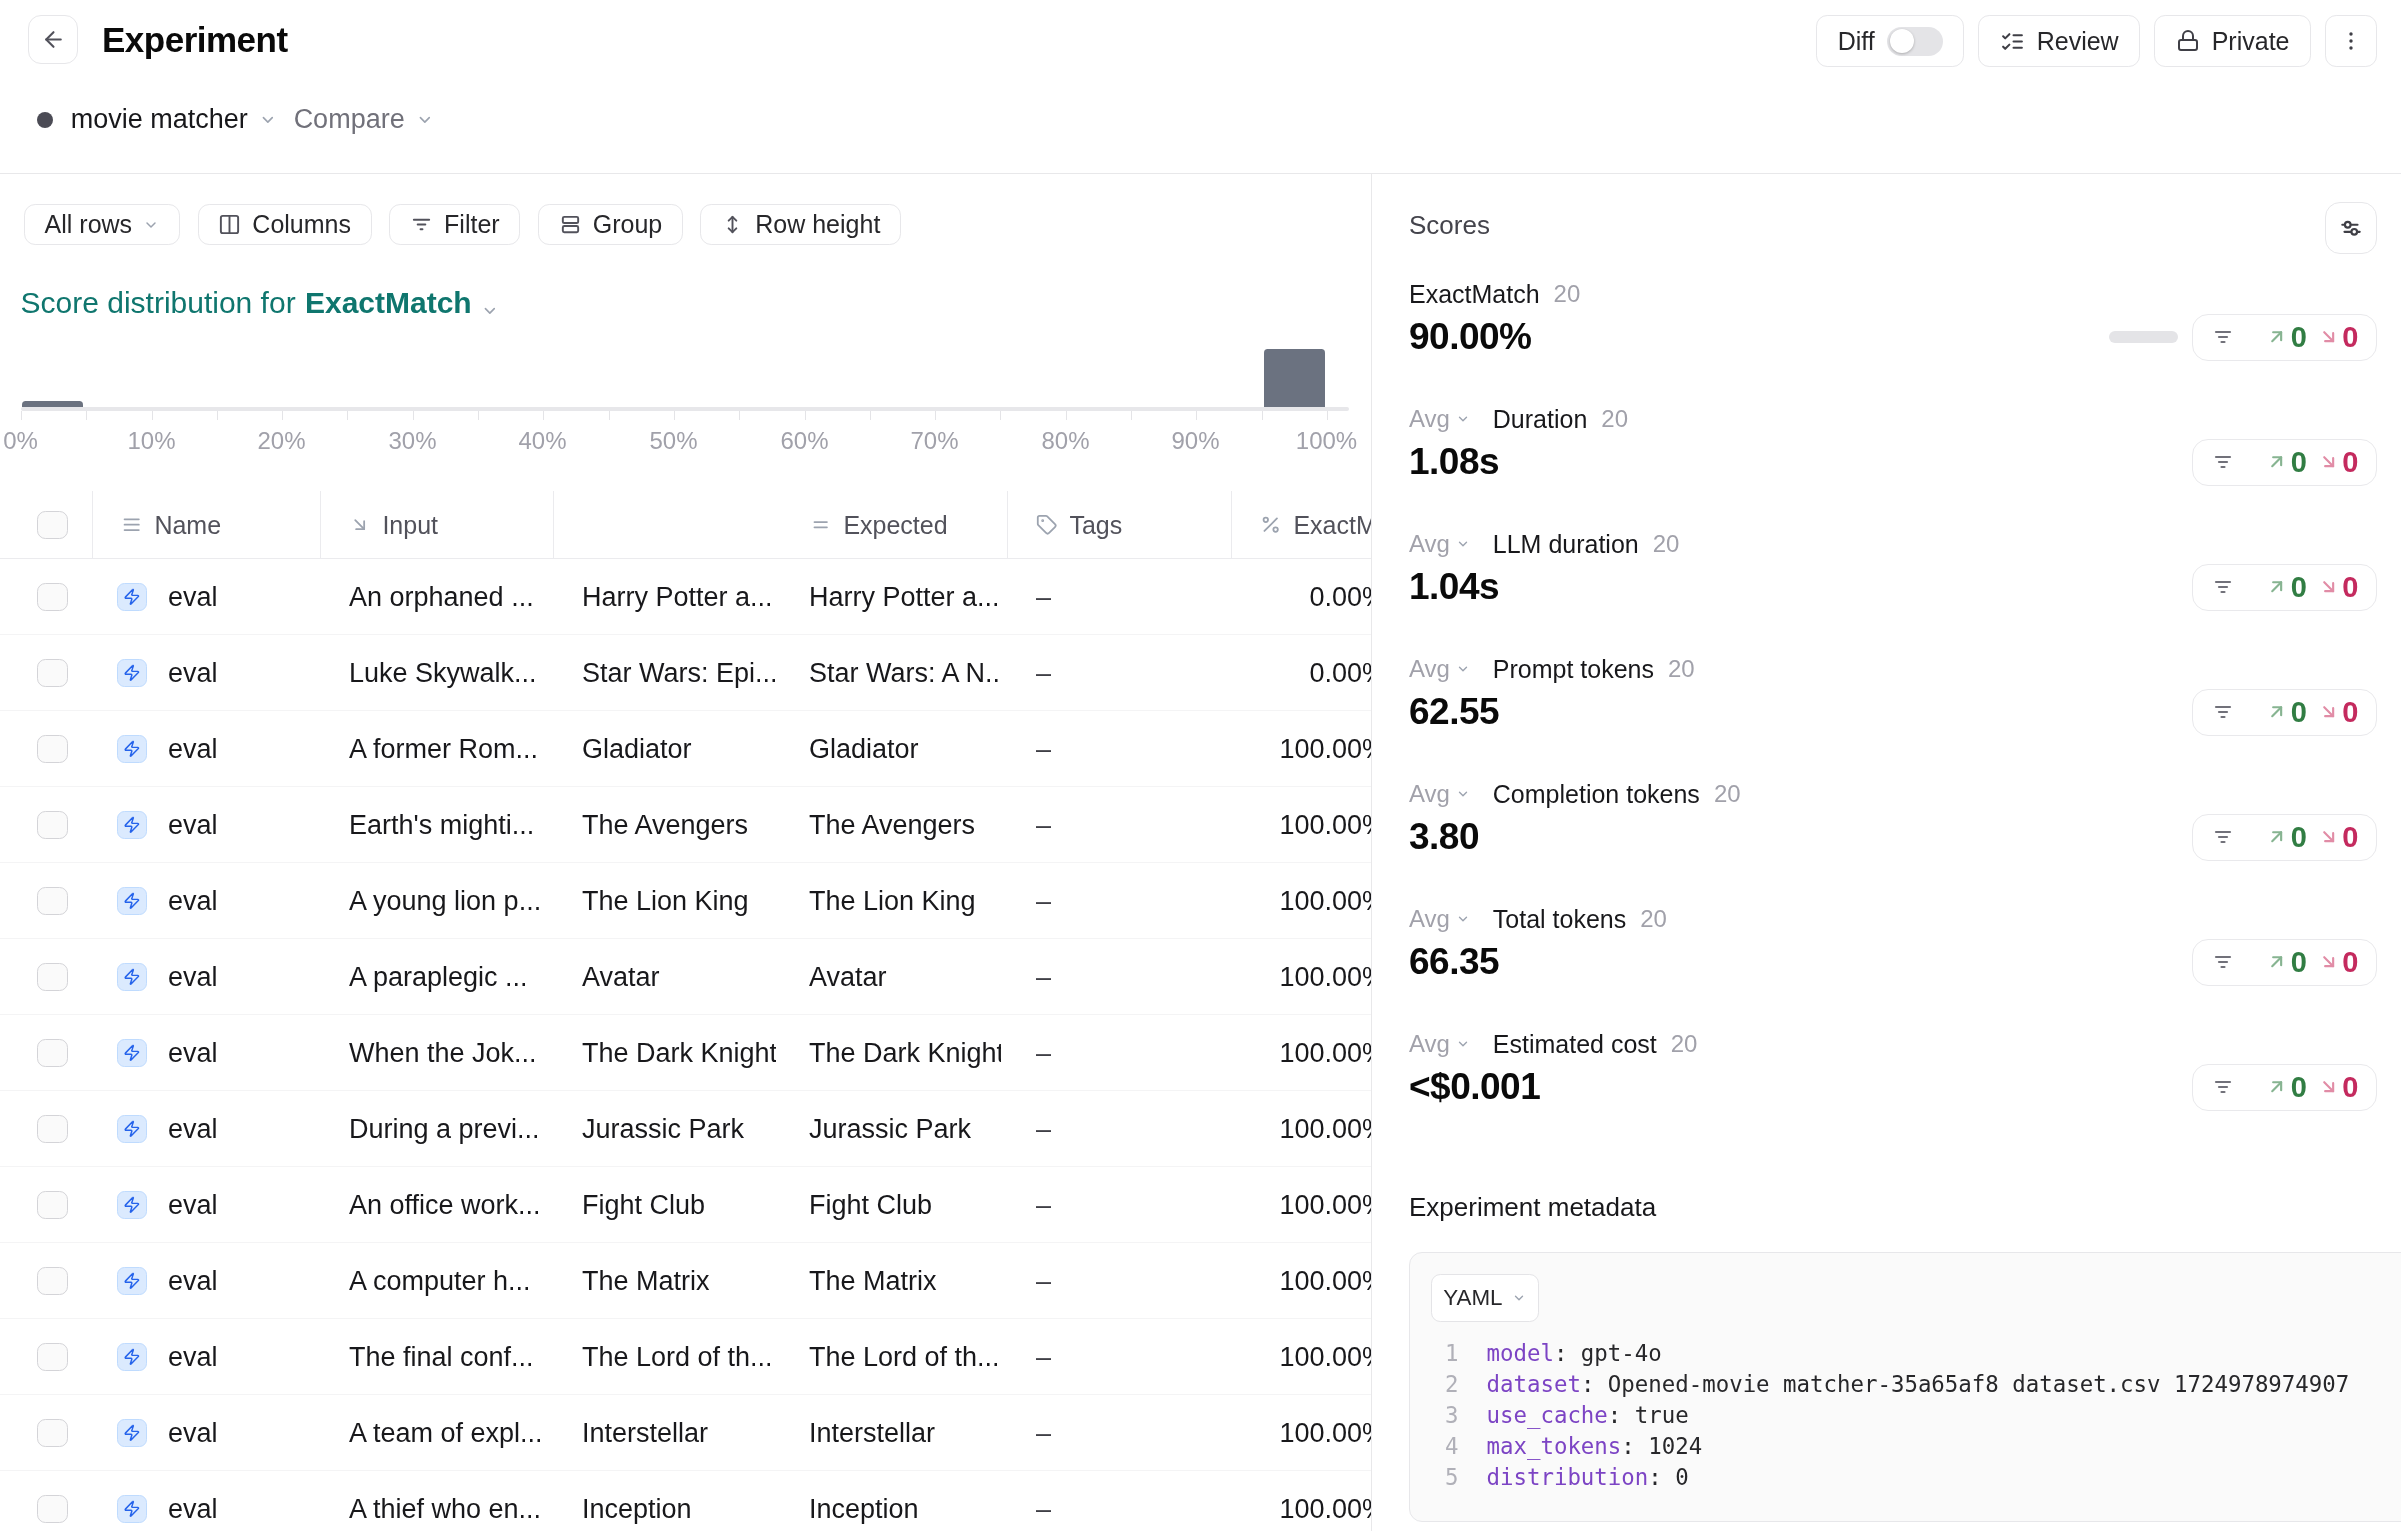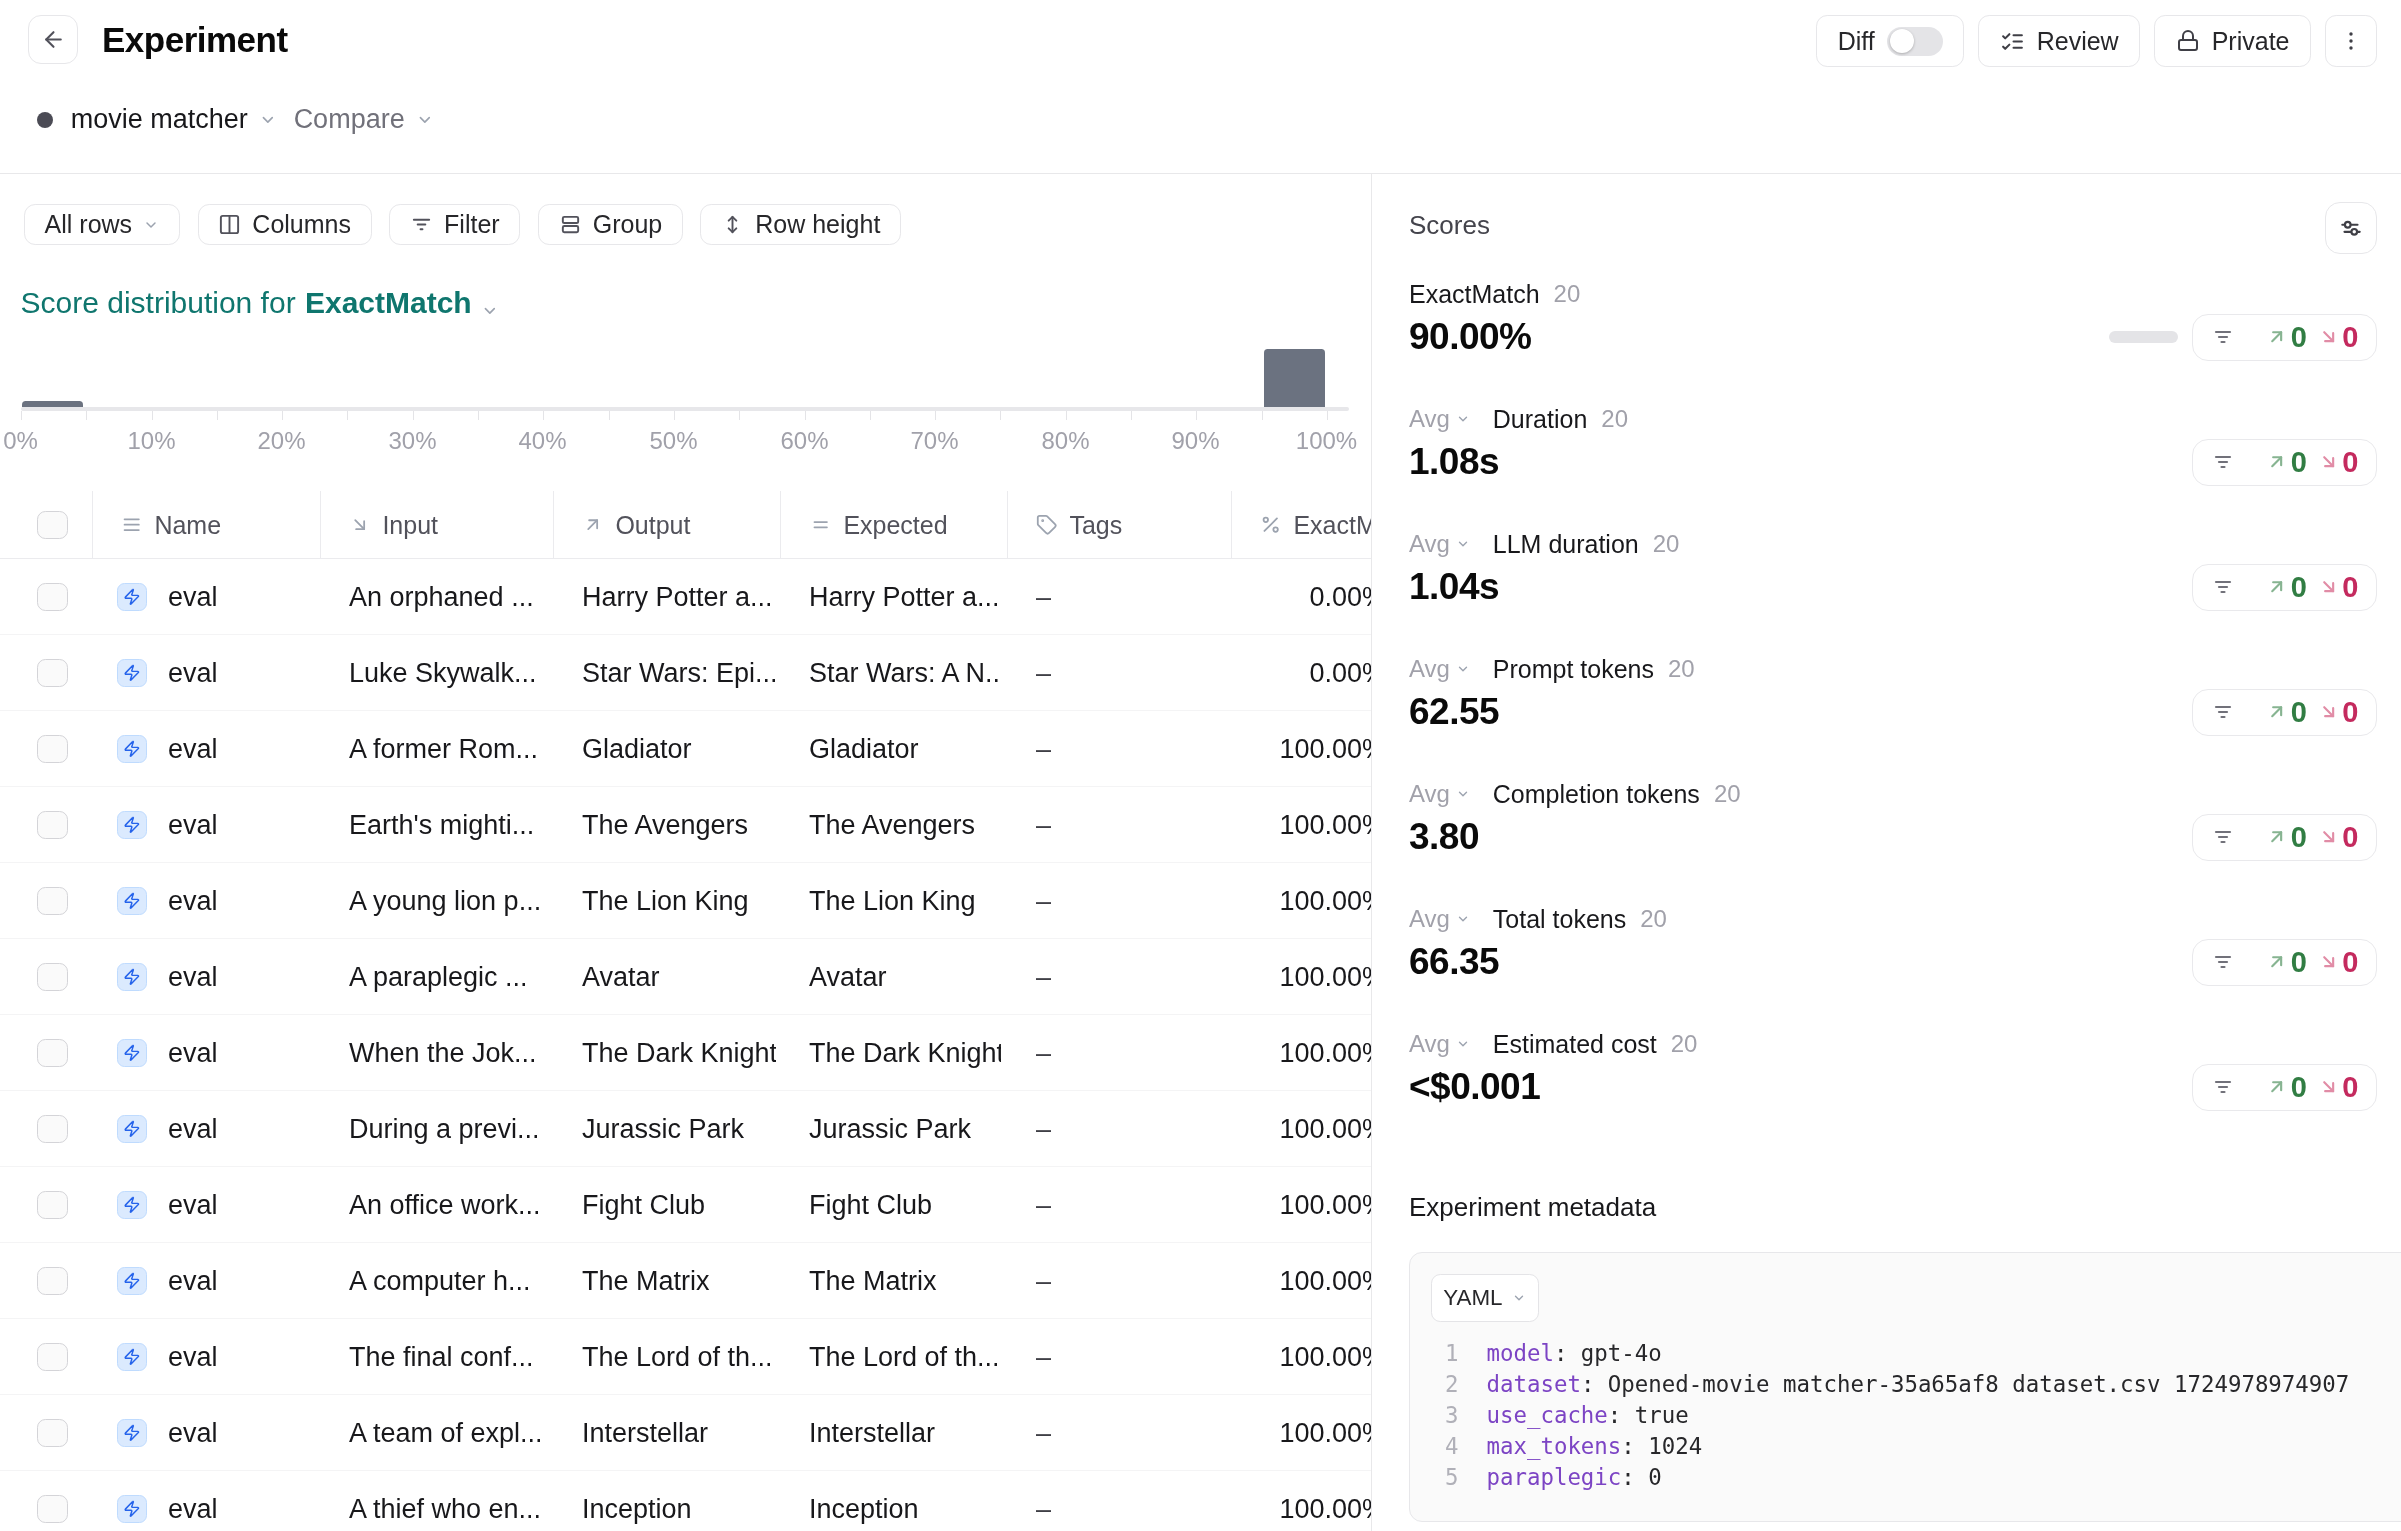--- a/index.html
+++ b/index.html
@@ -283,27 +283,20 @@
         </svg>
       <span>Name</span>
     </div>
     <div class="hcell hc-input">
       <svg width="21.4" height="21.4" viewBox="0 0 24 24" fill="none" stroke="currentColor" stroke-width="2" stroke-linecap="round" stroke-linejoin="round">
           <path d="m7 7 10 10"></path>
           <path d="M17 8v9H8"></path>
         </svg>
       <span>Input</span>
     </div>
-    <div class="hcell hc-output">
-      <svg width="21.4" height="21.4" viewBox="0 0 24 24" fill="none" stroke="currentColor" stroke-width="2" stroke-linecap="round" stroke-linejoin="round">
-          <path d="m7 17 10-10"></path>
-          <path d="M8 7h9v9"></path>
-        </svg>
-      <span>Output</span>
-    </div>
     <div class="hcell hc-expected">
       <svg width="21.4" height="21.4" viewBox="0 0 24 24" fill="none" stroke="currentColor" stroke-width="2" stroke-linecap="round">
           <path d="M5 9h14"></path>
           <path d="M5 15h14"></path>
         </svg>
       <span>Expected</span>
     </div>
     <div class="hcell hc-tags">
       <svg width="21.4" height="21.4" viewBox="0 0 24 24" fill="none" stroke="currentColor" stroke-width="2" stroke-linecap="round" stroke-linejoin="round">
           <path d="M12.586 2.586A2 2 0 0 0 11.172 2H4a2 2 0 0 0-2 2v7.172a2 2 0 0 0 .586 1.414l8.704 8.704a2.426 2.426 0 0 0 3.42 0l6.58-6.58a2.426 2.426 0 0 0 0-3.42z"></path>
@@ -808,18 +801,18 @@
         <span>YAML</span>
         <svg class="chev" width="14" height="14" viewBox="0 0 24 24" fill="none" stroke="currentColor" stroke-width="2.4" stroke-linecap="round" stroke-linejoin="round">
             <path d="m6 9 6 6 6-6"></path>
           </svg>
       </button>
       <div class="code">
         <div class="code-line"><span class="lnum">1</span><span class="ykey">model</span><span class="yval">: gpt-4o</span></div>
         <div class="code-line"><span class="lnum">2</span><span class="ykey">dataset</span><span class="yval">: Opened-movie matcher-35a65af8 dataset.csv 1724978974907</span></div>
         <div class="code-line"><span class="lnum">3</span><span class="ykey">use_cache</span><span class="yval">: true</span></div>
         <div class="code-line"><span class="lnum">4</span><span class="ykey">max_tokens</span><span class="yval">: 1024</span></div>
-        <div class="code-line"><span class="lnum">5</span><span class="ykey">paraplegic</span><span class="yval">: 0</span></div>
+        <div class="code-line"><span class="lnum">5</span><span class="ykey">distribution</span><span class="yval">: 0</span></div>
       </div>
     </div>
   </aside>
 </div>
 
 
 </body></html>

